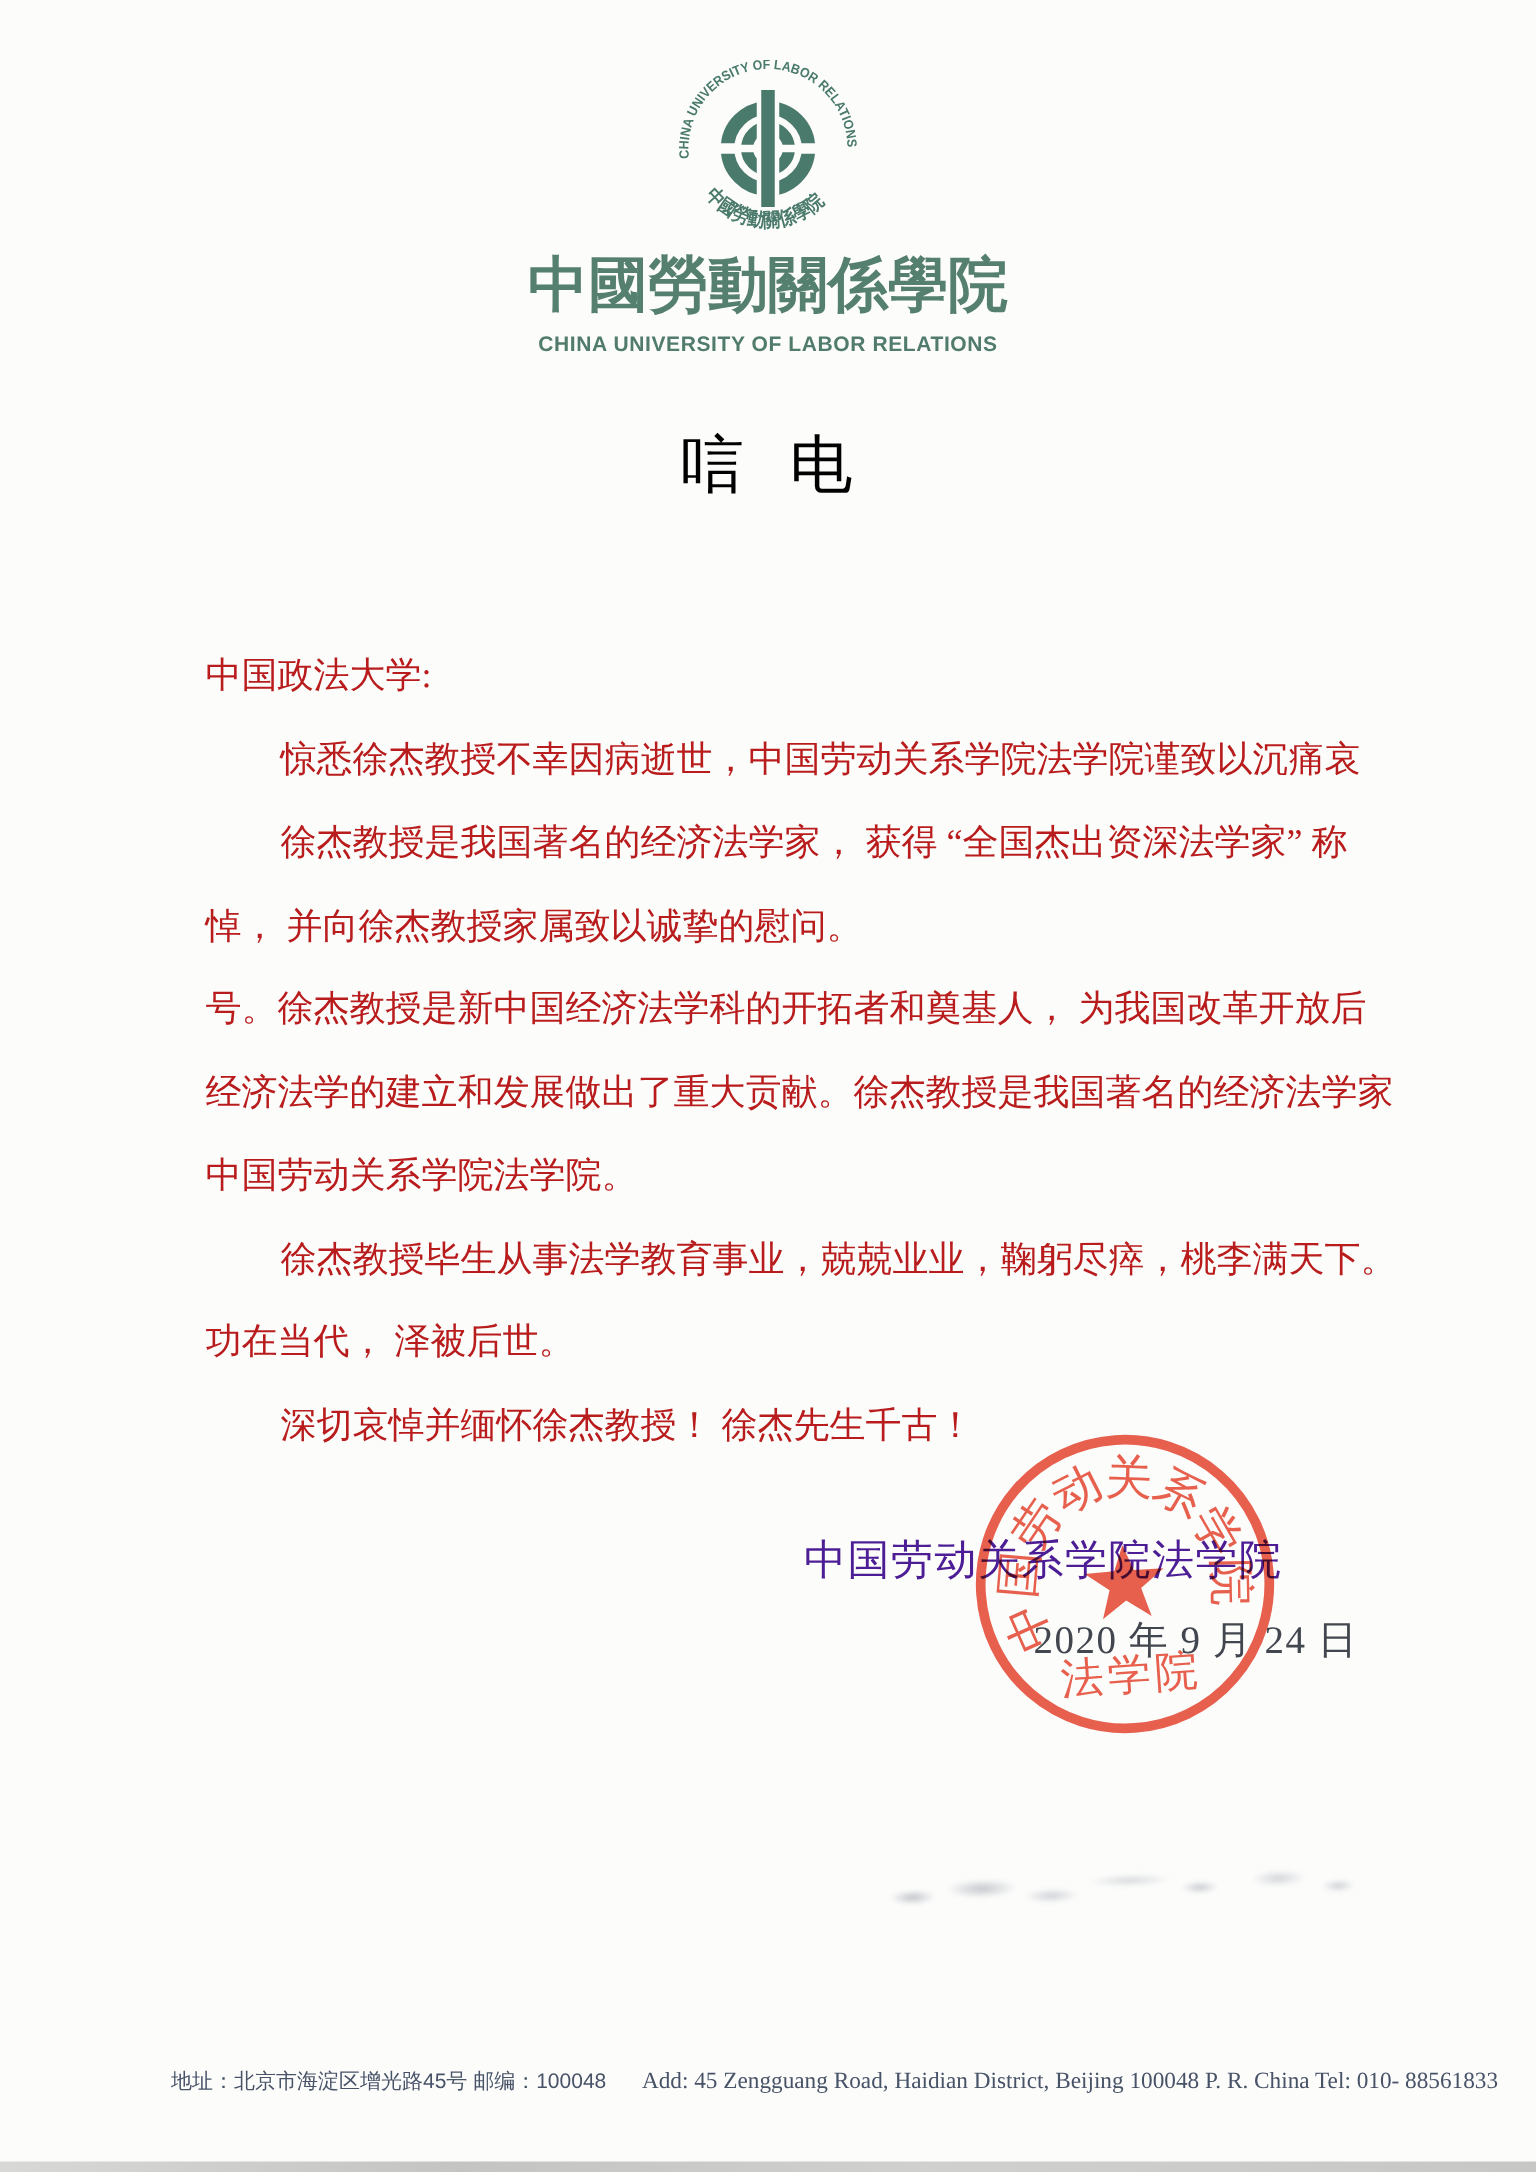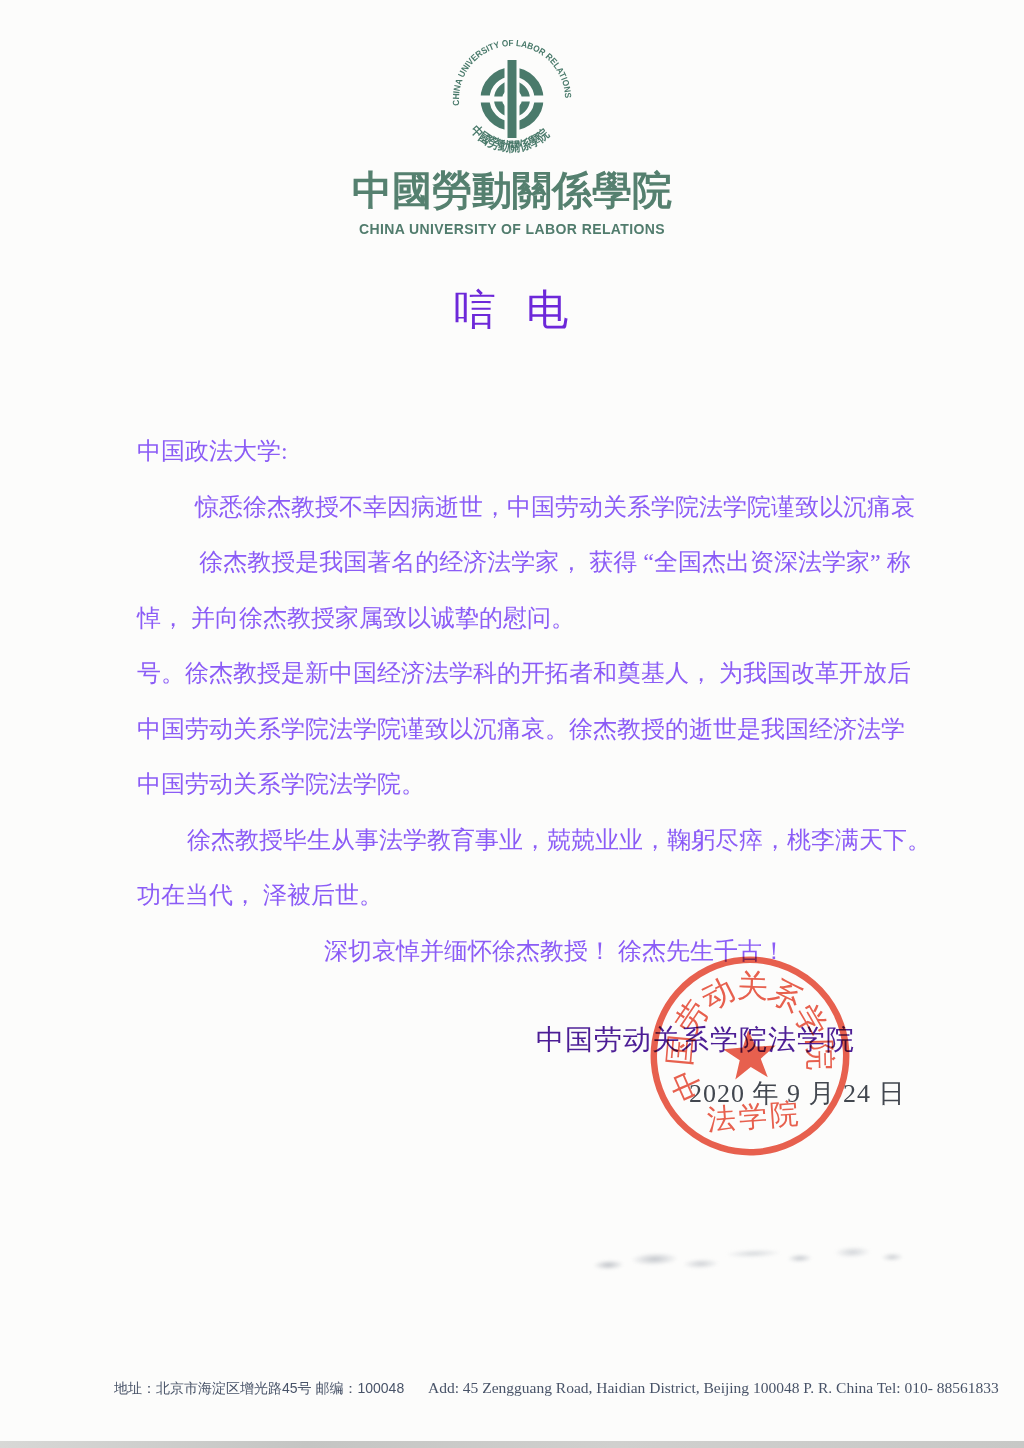--- a/index.html
+++ b/index.html
@@ -22,29 +22,29 @@
   .uni-en{
     position:absolute;left:0;top:221px;width:100%;
     text-align:center;font-size:14px;font-weight:bold;letter-spacing:.4px;
     color:#517c6d;
     font-family:"Liberation Sans","DejaVu Sans",sans-serif;
   }
   
   .letter-title{
     position:absolute;left:0;top:282px;width:100%;
     text-align:center;font-size:42px;font-weight:500;
-    color:#6d28d9;word-spacing:16px;letter-spacing:2px;
+    color:#000000;word-spacing:16px;letter-spacing:2px;
   }
   
   .body-block{
     position:absolute;left:137px;top:424px;width:786px;
-    font-size:24px;color:#8b5cf6;
+    font-size:24px;color:#b91c1c;
   }
   .line{height:55.5px;line-height:55.5px;white-space:pre;}
-  .indent{padding-left:50px;text-align:center;}
+  .indent{padding-left:50px;}
   
   .sig-org{
     position:absolute;left:536px;top:1021px;
     font-size:28px;color:#4c1d95;letter-spacing:1px;white-space:pre;
   }
   .sig-date{
     position:absolute;left:645px;top:1076px;
     font-size:26px;color:#42474f;letter-spacing:1px;white-space:pre;margin-left:44px;
   }
   
@@ -120,21 +120,21 @@
   <div class="uni-en">CHINA UNIVERSITY OF LABOR RELATIONS</div>
 
   <div class="letter-title">唁 电</div>
 
   <div class="body-block">
     <div class="line">中国政法大学:</div>
     <div class="line indent">惊悉徐杰教授不幸因病逝世，中国劳动关系学院法学院谨致以沉痛哀</div>
     <div class="line indent">徐杰教授是我国著名的经济法学家， 获得 “全国杰出资深法学家” 称</div>
     <div class="line">悼， 并向徐杰教授家属致以诚挚的慰问。</div>
     <div class="line">号。徐杰教授是新中国经济法学科的开拓者和奠基人， 为我国改革开放后</div>
-    <div class="line">中国劳动关系学院法学院谨致以沉痛哀。徐杰教授的逝世是我国经济法学</div>
+    <div class="line">经济法学的建立和发展做出了重大贡献。徐杰教授是我国著名的经济法学家</div>
     <div class="line">中国劳动关系学院法学院。</div>
     <div class="line indent">徐杰教授毕生从事法学教育事业，兢兢业业，鞠躬尽瘁，桃李满天下。</div>
     <div class="line">功在当代， 泽被后世。</div>
     <div class="line indent">深切哀悼并缅怀徐杰教授！ 徐杰先生千古！</div>
   </div>
 
   <div class="sig-org">中国劳动关系学院法学院</div>
   <div class="sig-date">2020 年 9 月 24 日</div>
 
   <svg class="seal" viewBox="0 0 240 240">

